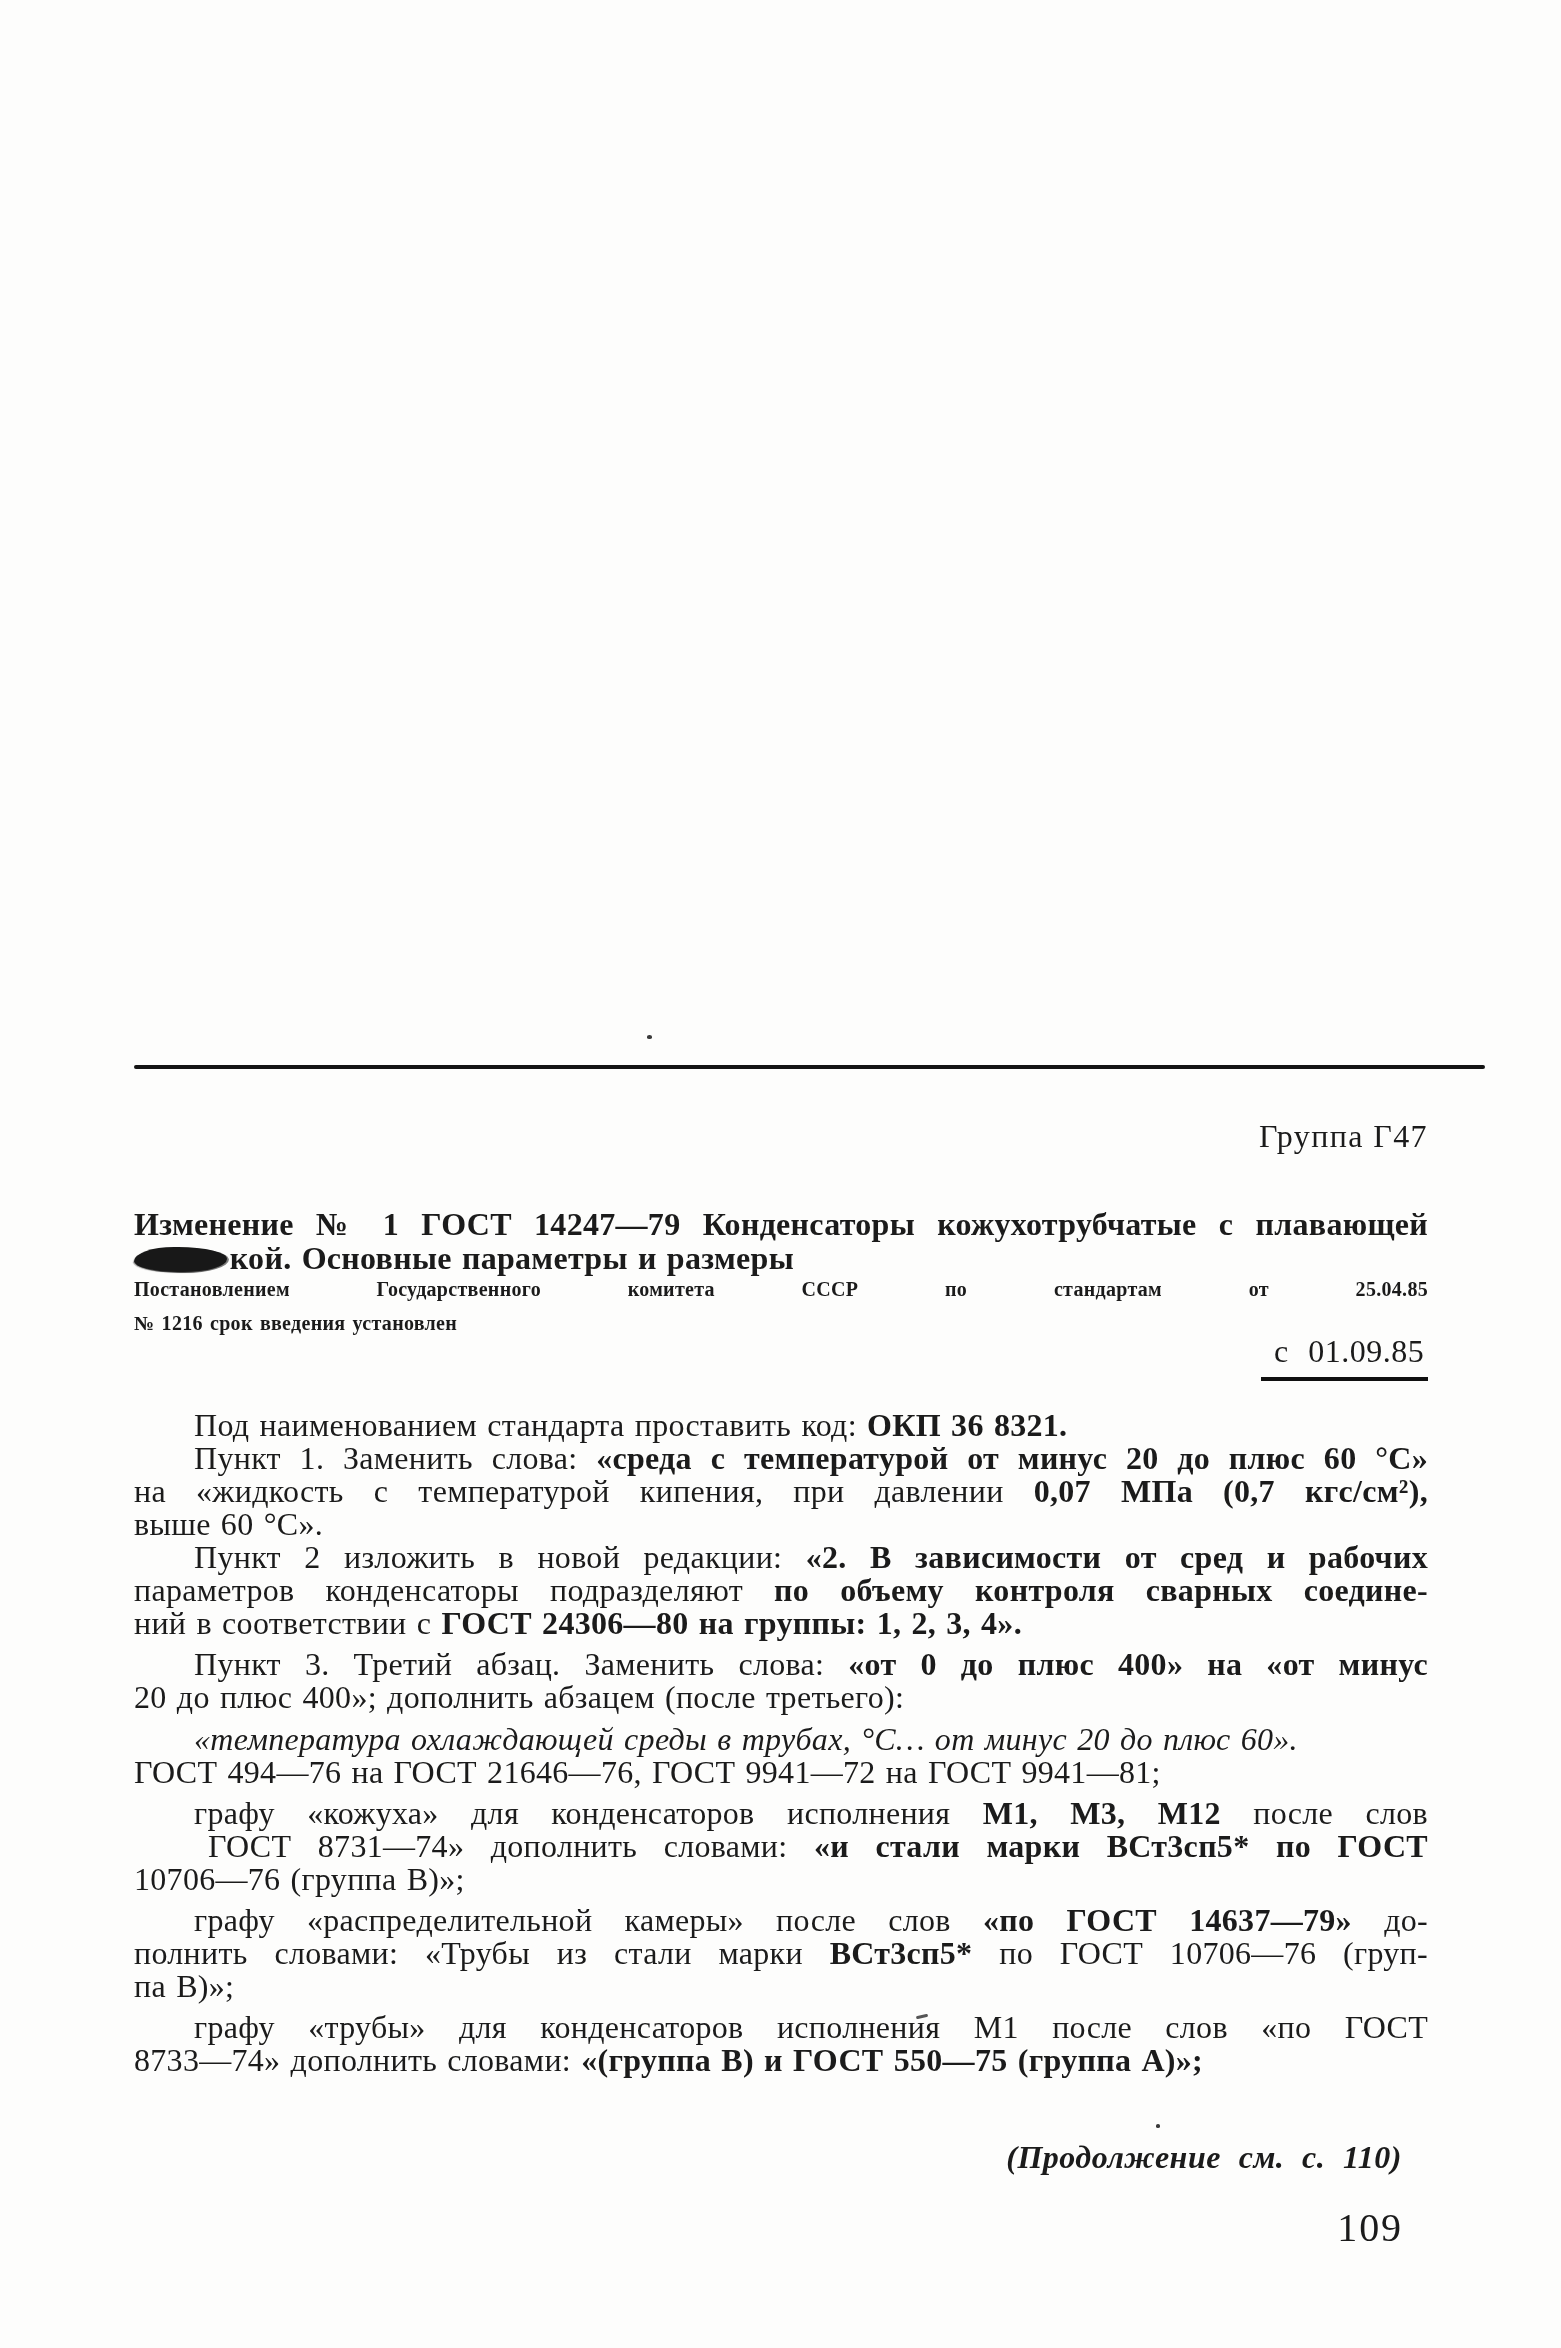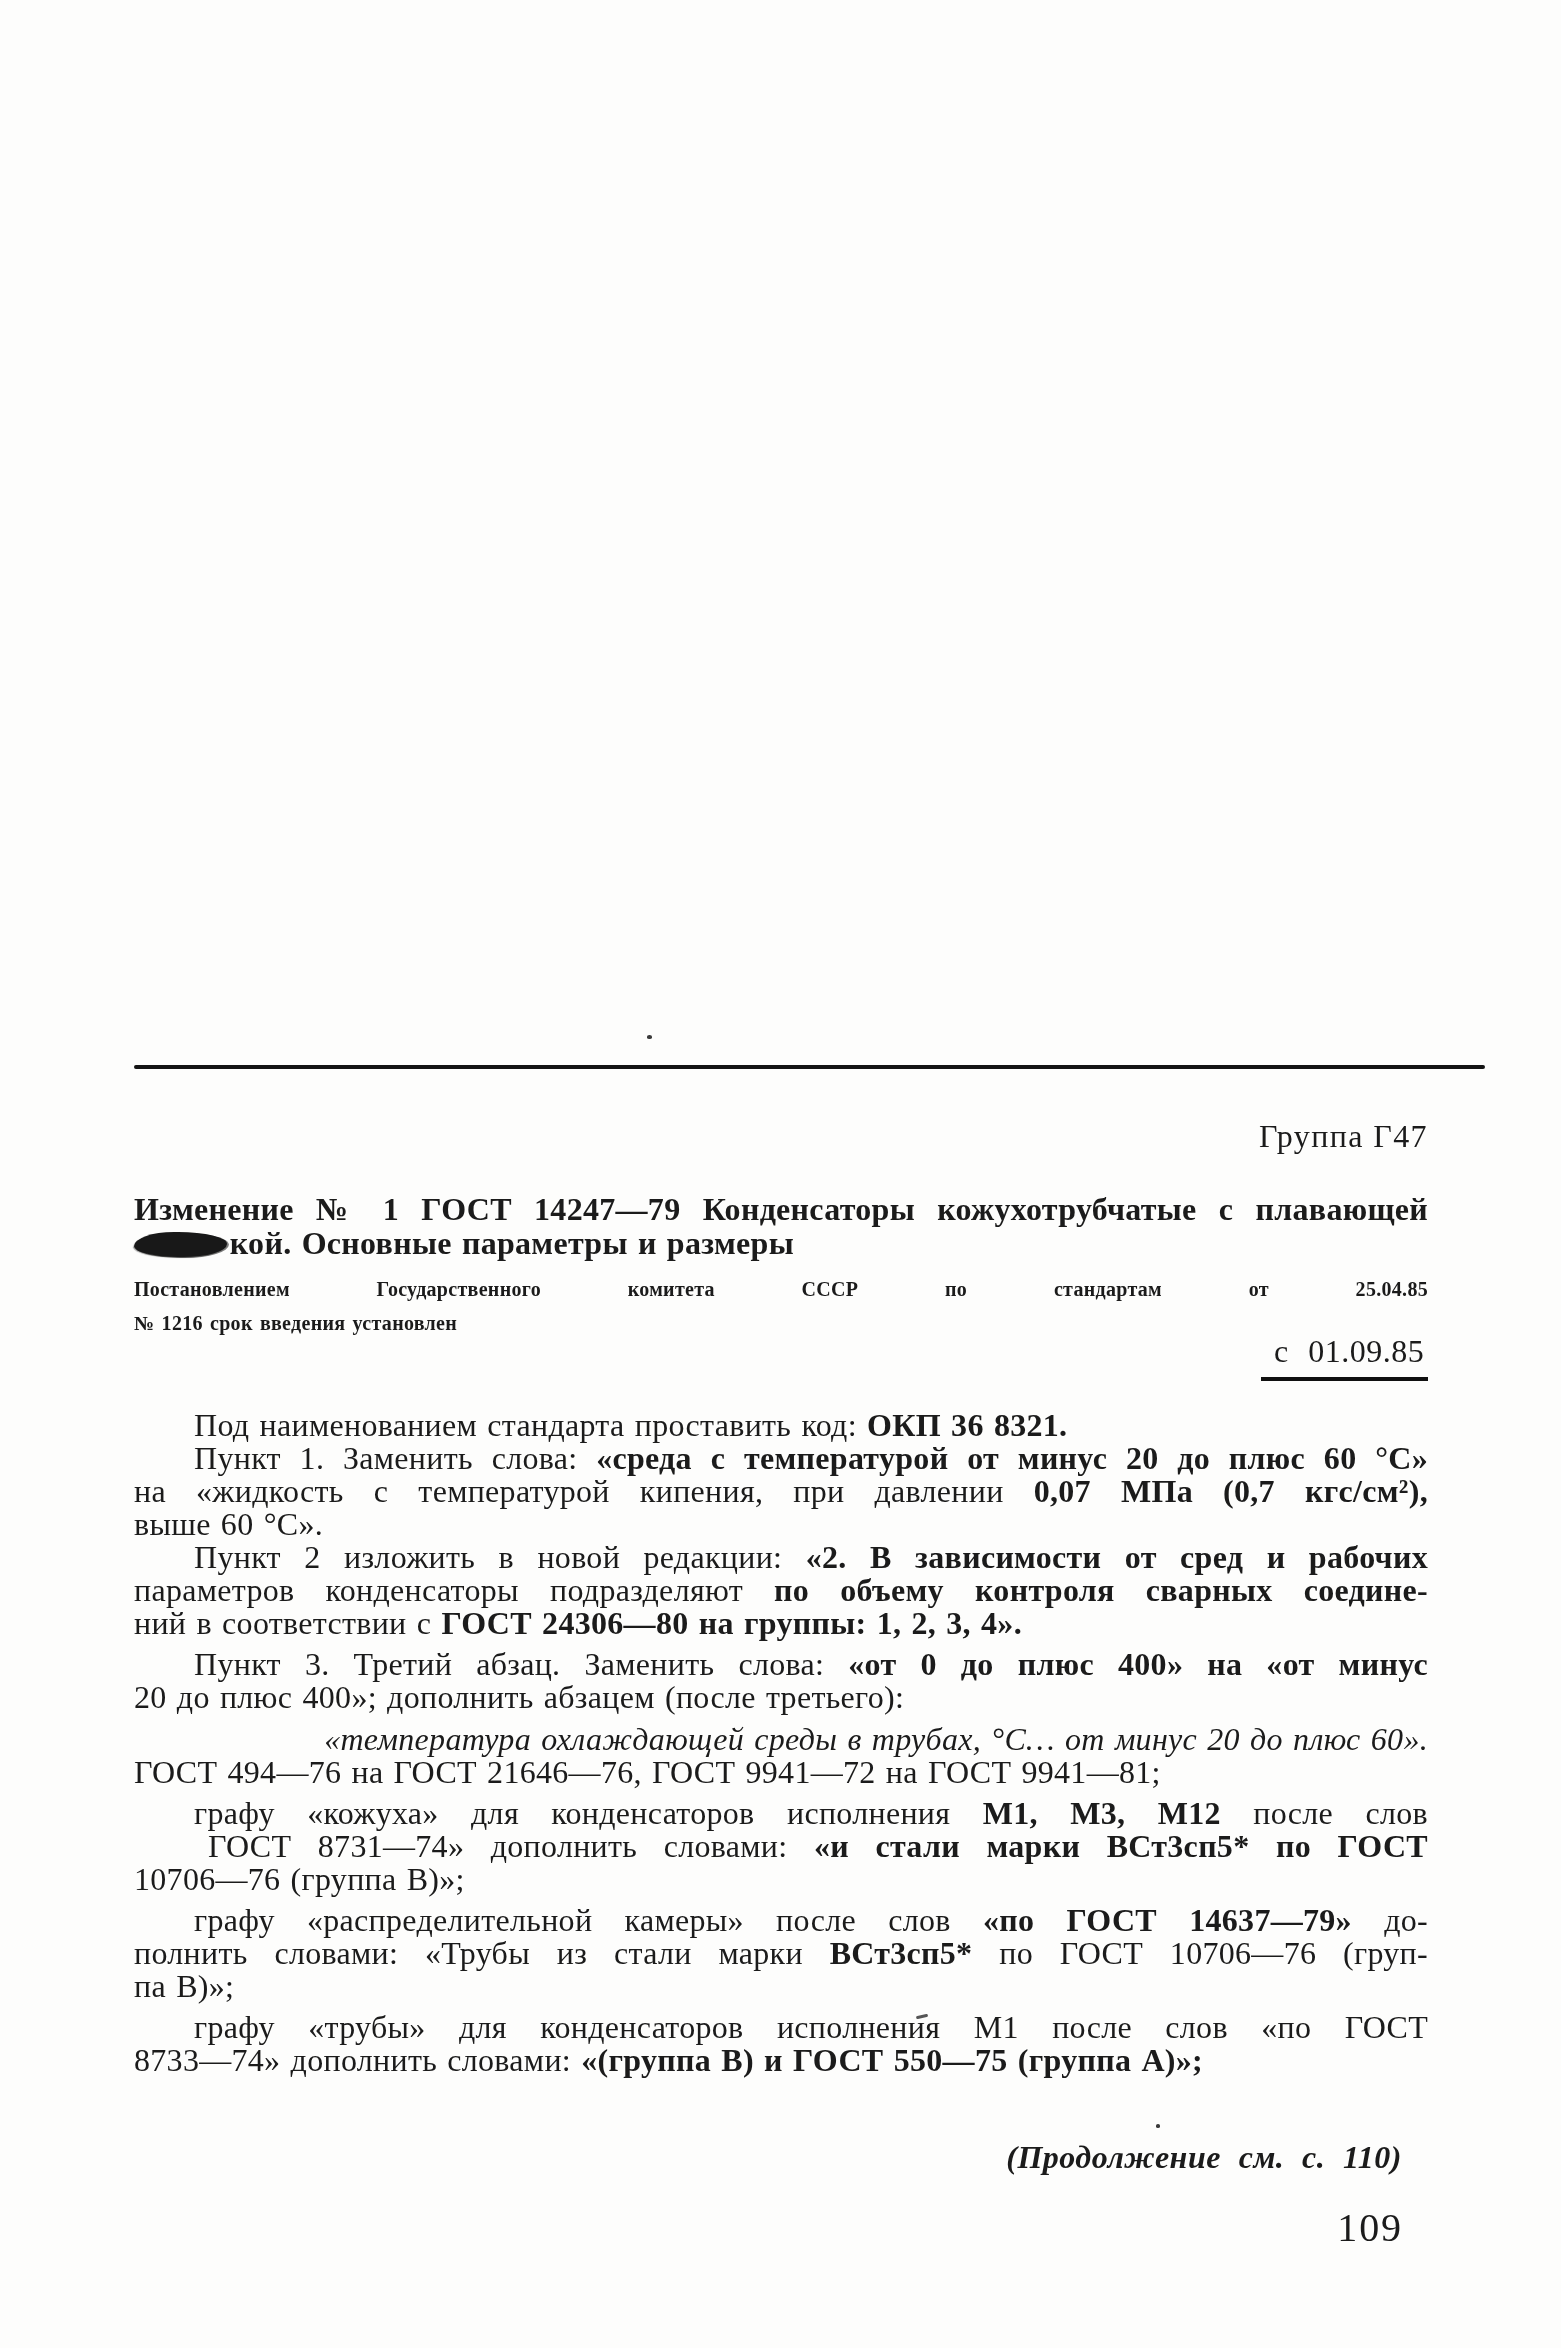--- a/index.html
+++ b/index.html
@@ -19,21 +19,21 @@
   }
   .group{
     position:absolute;left:134px;top:1118px;width:1294px;
     text-align:right;font-size:32px;font-weight:400;letter-spacing:1.4px;
   }
   .title{
     position:absolute;left:134px;top:1192px;width:1294px;
     font-size:32px;font-weight:700;line-height:34px;
     letter-spacing:0.3px;word-spacing:1.9px;
   }
-  .title .l1{text-align:justify;text-align-last:justify;white-space:nowrap;}
+  .title .l1{text-align:justify;text-align-last:justify;white-space:nowrap;margin-top:15px;}
   .blot{
     display:inline-block;width:93px;height:25px;background:#181818;
     border-radius:45% 55% 50% 50% / 60% 50% 55% 45%;
     vertical-align:-2.8px;margin-right:2.8px;
     box-shadow:1.9px 0.9px 0 rgba(20,20,20,.55), -0.9px 0.9px 0.9px rgba(20,20,20,.4);
   }
   .decree{
     position:absolute;left:134px;top:1272px;width:1294px;
     font-size:20px;font-weight:700;line-height:34px;
     letter-spacing:0.3px;word-spacing:1.9px;
@@ -44,21 +44,21 @@
     font-size:32px;font-weight:400;letter-spacing:0.5px;word-spacing:11px;
     padding:0 3.7px 6.5px 13px;border-bottom:4.6px solid #101010;
   }
   .body-text{
     position:absolute;left:134px;top:1409px;width:1294px;
     font-size:32px;line-height:33px;letter-spacing:0.3px;word-spacing:1.9px;
   }
   .line{min-height:33px;}
   .line.ind{padding-left:60px;}
   .line.ind2{padding-left:74px;font-family:Liberation Serif, serif;}
-  .line.gap{margin-top:8.3px;text-align:right;}
+  .line.gap{margin-top:8.3px;}
   .line.j{text-align:justify;text-align-last:justify;white-space:nowrap;}
   .line.it{font-style:italic;}
   .line .b{font-weight:700;text-align:center;}
   .footer-cont{
     position:absolute;top:2139px;right:159px;
     font-size:32px;font-style:italic;font-weight:700;
     letter-spacing:0.5px;word-spacing:9.3px;
   }
   .pageno{
     position:absolute;top:2204px;right:158px;

